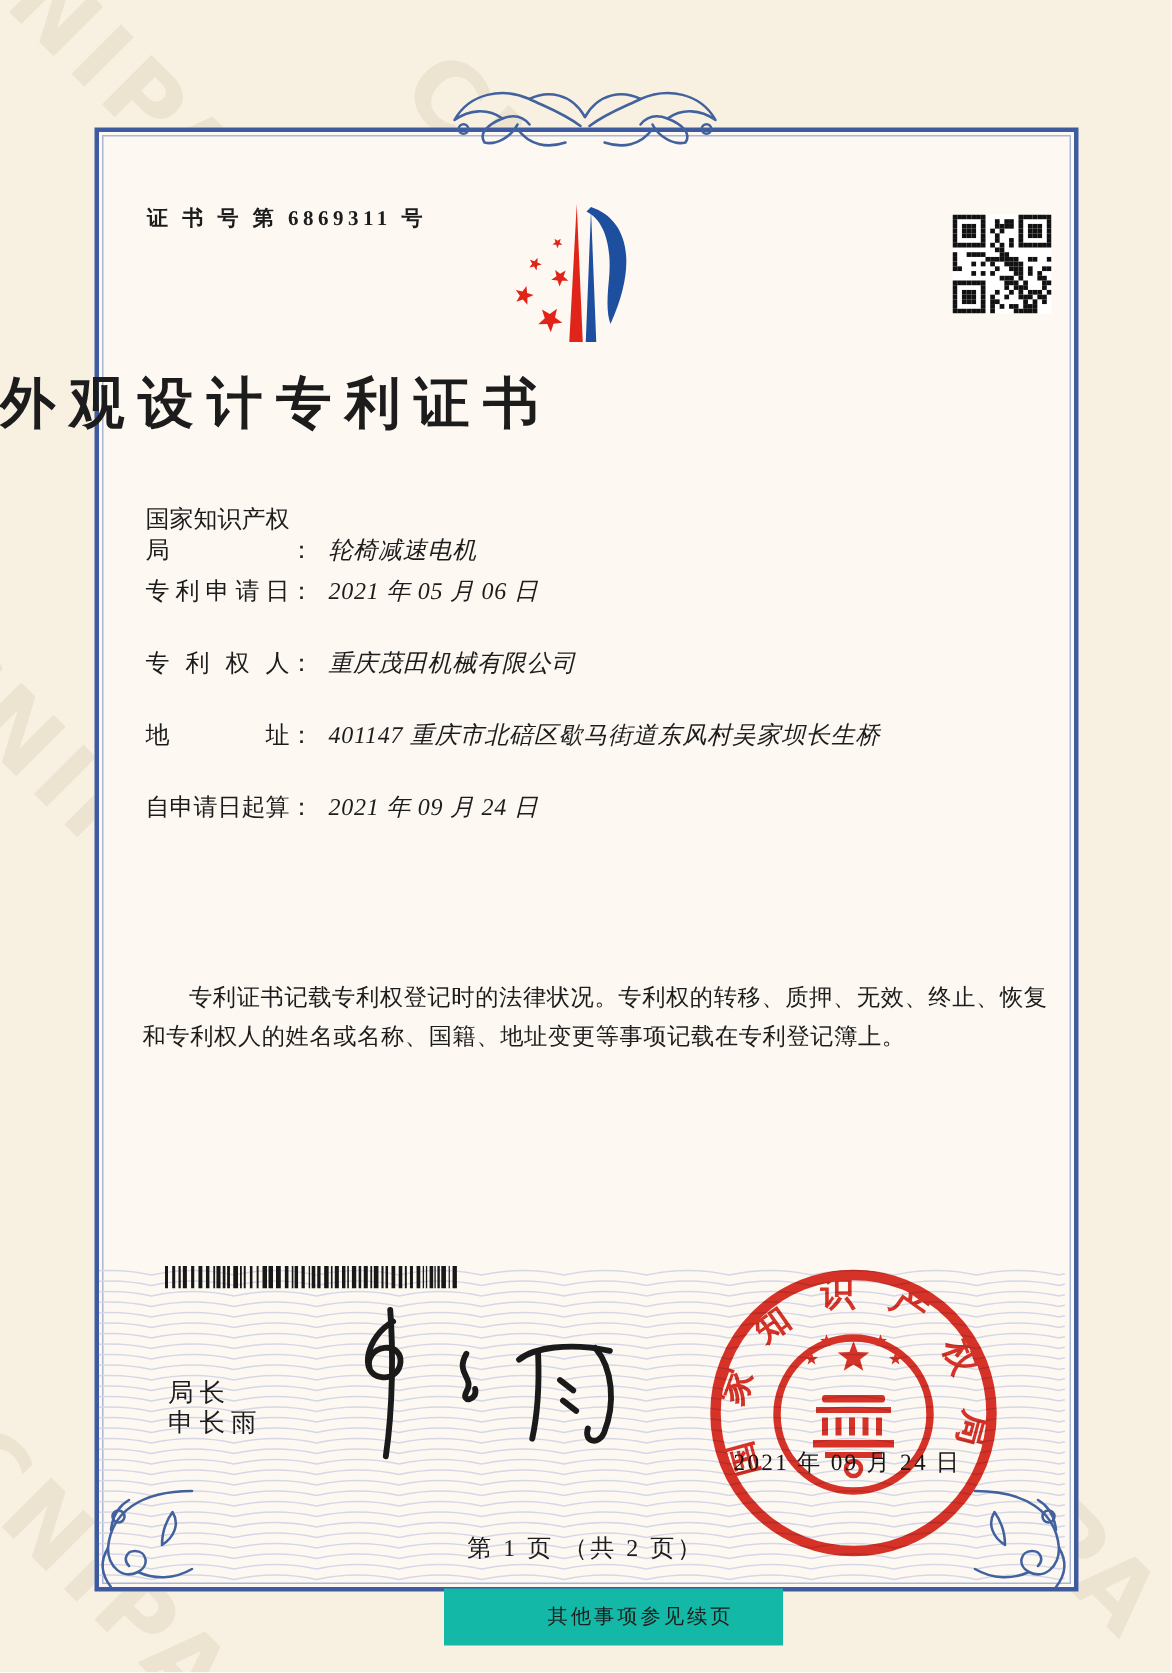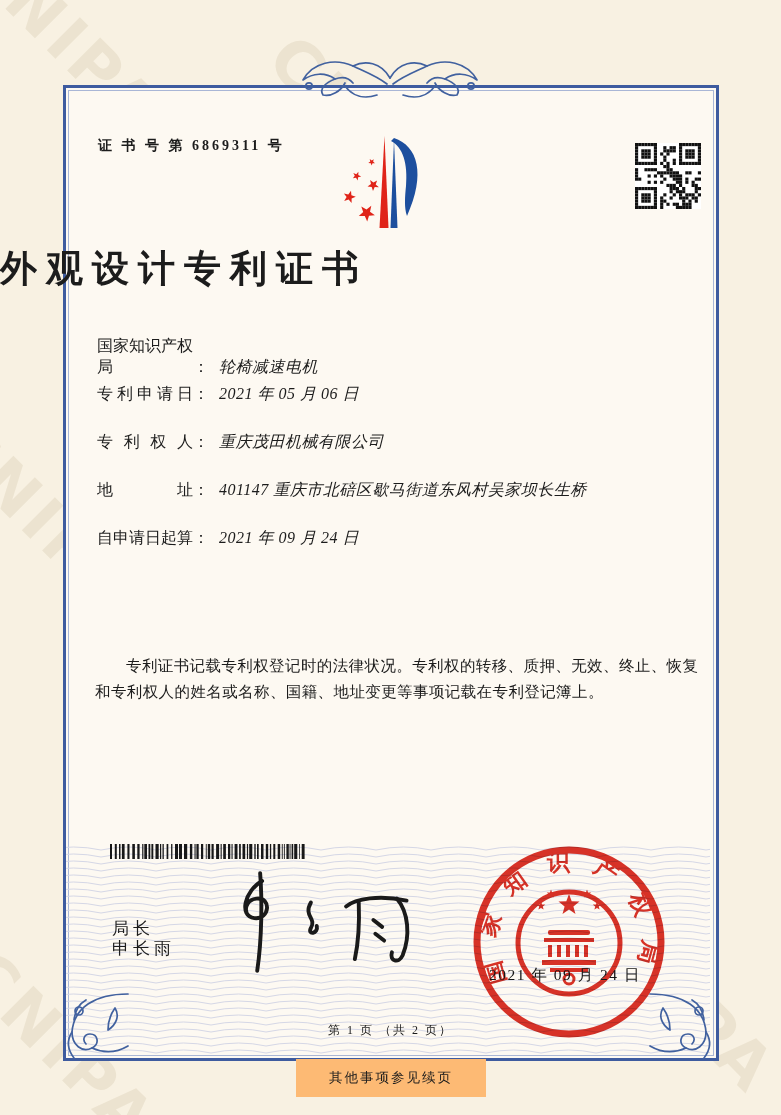--- a/index.html
+++ b/index.html
@@ -41,23 +41,23 @@
          font-family:"Liberation Sans","DejaVu Sans",sans-serif;letter-spacing:4px;margin-top:20px;}
   .official-name{position:absolute;left:112px;top:937px;font-size:17px;z-index:3;
          font-family:"Liberation Sans","DejaVu Sans",sans-serif;letter-spacing:4px;}
   #signature{position:absolute;left:225px;top:868px;width:205px;height:110px;z-index:3;}
   #signature path{fill:none;stroke:#1a1a1a;stroke-width:4;stroke-linecap:round;stroke-linejoin:round;}
   #seal{position:absolute;left:469px;top:842px;width:200px;height:200px;z-index:4;
         opacity:0.95;mix-blend-mode:multiply;}
   .seal-date{position:absolute;left:489px;top:965px;font-size:15.5px;letter-spacing:1.5px;
         color:#151515;z-index:5;}
   .page-info{position:absolute;left:0;top:1022px;width:100%;text-align:center;
-        font-size:12px;letter-spacing:2px;z-index:3;}
-  .note-box{position:absolute;left:296px;top:1059px;width:190px;height:38px;background:#fdba74;
-        z-index:2;display:flex;align-items:center;justify-content:center;}
+        font-size:16px;letter-spacing:2px;z-index:3;}
+  .note-box{position:absolute;left:296px;top:1059px;width:190px;height:38px;background:#14b8a6;
+        z-index:2;display:flex;align-items:center;justify-content:center;padding-left:36px;}
   .note-box span{font-size:13.5px;letter-spacing:2px;}
 </style>
 </head>
 <body>
 
 <div class="page">
 
   <div class="wm" style="left:-55px;top:0px">CNIPA</div>
   <div class="wm" style="left:245px;top:95px">CNIPA</div>
   <div class="wm" style="left:480px;top:330px">CNIPA</div>

